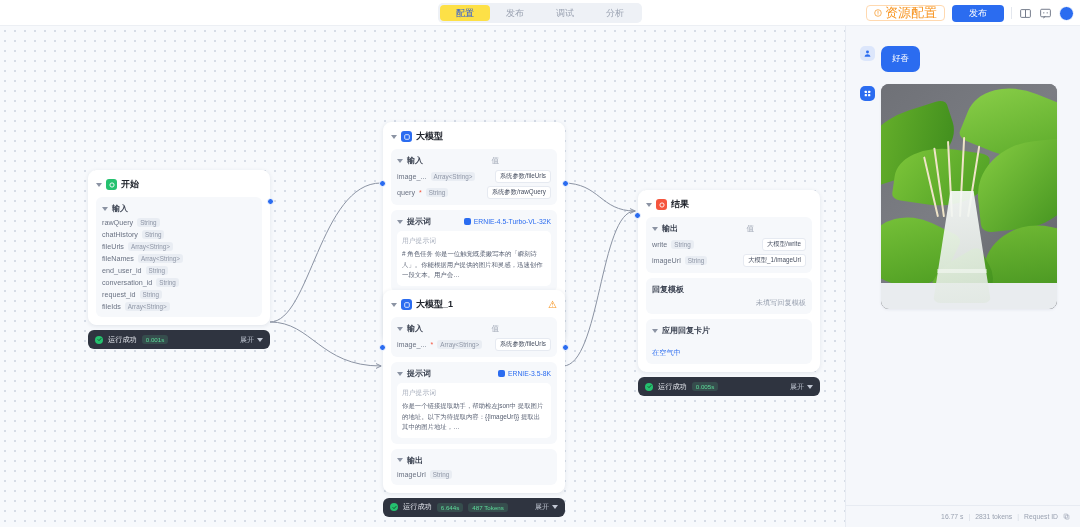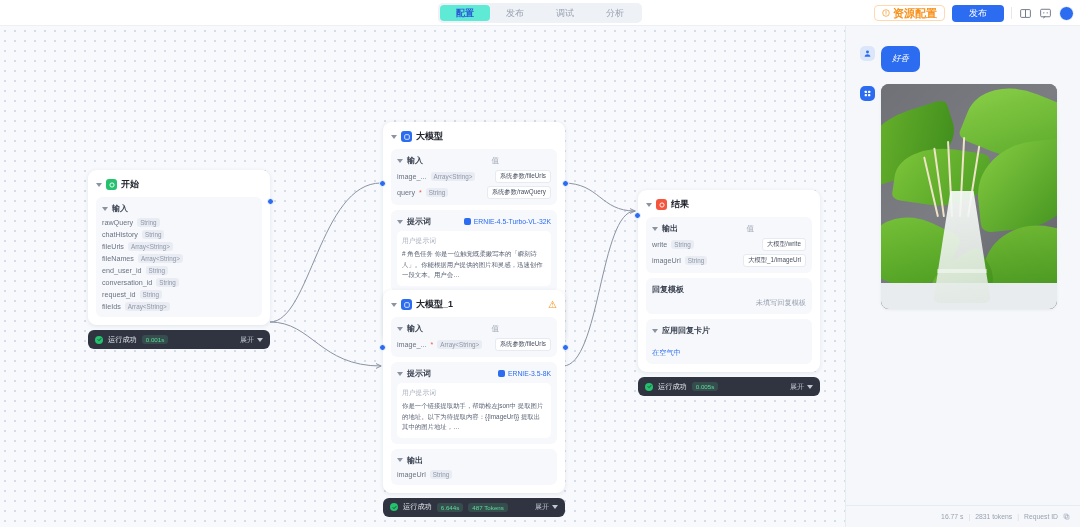--- a/index.html
+++ b/index.html
@@ -18,30 +18,30 @@
   }
   .tabs {
     position: absolute; left: 50%; transform: translateX(-50%);
     top: 3px; height: 20px; background: #eef1f6; border-radius: 5px;
     display: flex; align-items: center; padding: 2px;
   }
   .tab {
     font-size: 9px; color: #9aa2b1; padding: 0 16px; height: 16px;
     line-height: 16px; border-radius: 4px; cursor: pointer; white-space: nowrap;
   }
-  .tab.active { background: #5eead4; color: #2b58d9; font-weight: bold; }
+  .tab.active { background: #fde047; color: #2b58d9; font-weight: normal; }
   .topright {
     position: absolute; right: 6px; top: 0; height: 26px;
     display: flex; align-items: center; gap: 7px;
   }
   .btn-res {
     display: flex; align-items: center; gap: 3px;
     border: 1px solid #ffd9b0; background: #fff; color: #f7931e;
-    font-size: 11px; height: 16px; padding: 0 7px; border-radius: 4px;
-    cursor: pointer; white-space: nowrap; font-weight: bold;
+    font-size: 13px; height: 16px; padding: 0 7px; border-radius: 4px;
+    cursor: pointer; white-space: nowrap;
   }
   .btn-pub {
     background: #2b6cf0; color: #fff; font-size: 9px; height: 17px;
     line-height: 17px; padding: 0 17px; border-radius: 4px; cursor: pointer;
   }
   .vdiv { width: 1px; height: 12px; background: #e3e7ee; }
   .ticon { width: 13px; height: 13px; color: #5b6476; cursor: pointer; }
   .avatar-top {
     width: 15px; height: 15px; border-radius: 50%;
     background: #2b6cf0; border: 1px solid #fff;
@@ -134,21 +134,21 @@
     background: #2b6cf0; border: 1.5px solid #fff; z-index: 20;
   }
 
   
   .panel {
     position: absolute; top: 26px; right: 0; width: 235px; height: 501px;
     background: #f5f7fb; border-left: 1px solid #e7ebf2;
     display: flex; flex-direction: column;
   }
   .panel-title { font-size: 10px; color: #20242c; padding: 12px 14px 0 14px; font-weight: bold; }
-  .chat { flex: 1; overflow: hidden; padding: 20px 14px 0 14px; font-style: italic; }
+  .chat { flex: 1; overflow: hidden; padding: 20px 14px 0 14px; }
   .msg-user { display: flex; align-items: flex-start; gap: 6px; margin-bottom: 12px; }
   .av-user {
     width: 15px; height: 15px; border-radius: 5px; background: #dce6fb;
     display: flex; align-items: center; justify-content: center; flex: 0 0 auto;
   }
   .av-user svg { width: 9px; height: 9px; }
   .bubble-user {
     background: #2b6cf0; color: #fff; font-size: 8.5px; border-radius: 7px;
     padding: 7px 11px; max-width: 150px;
   }

